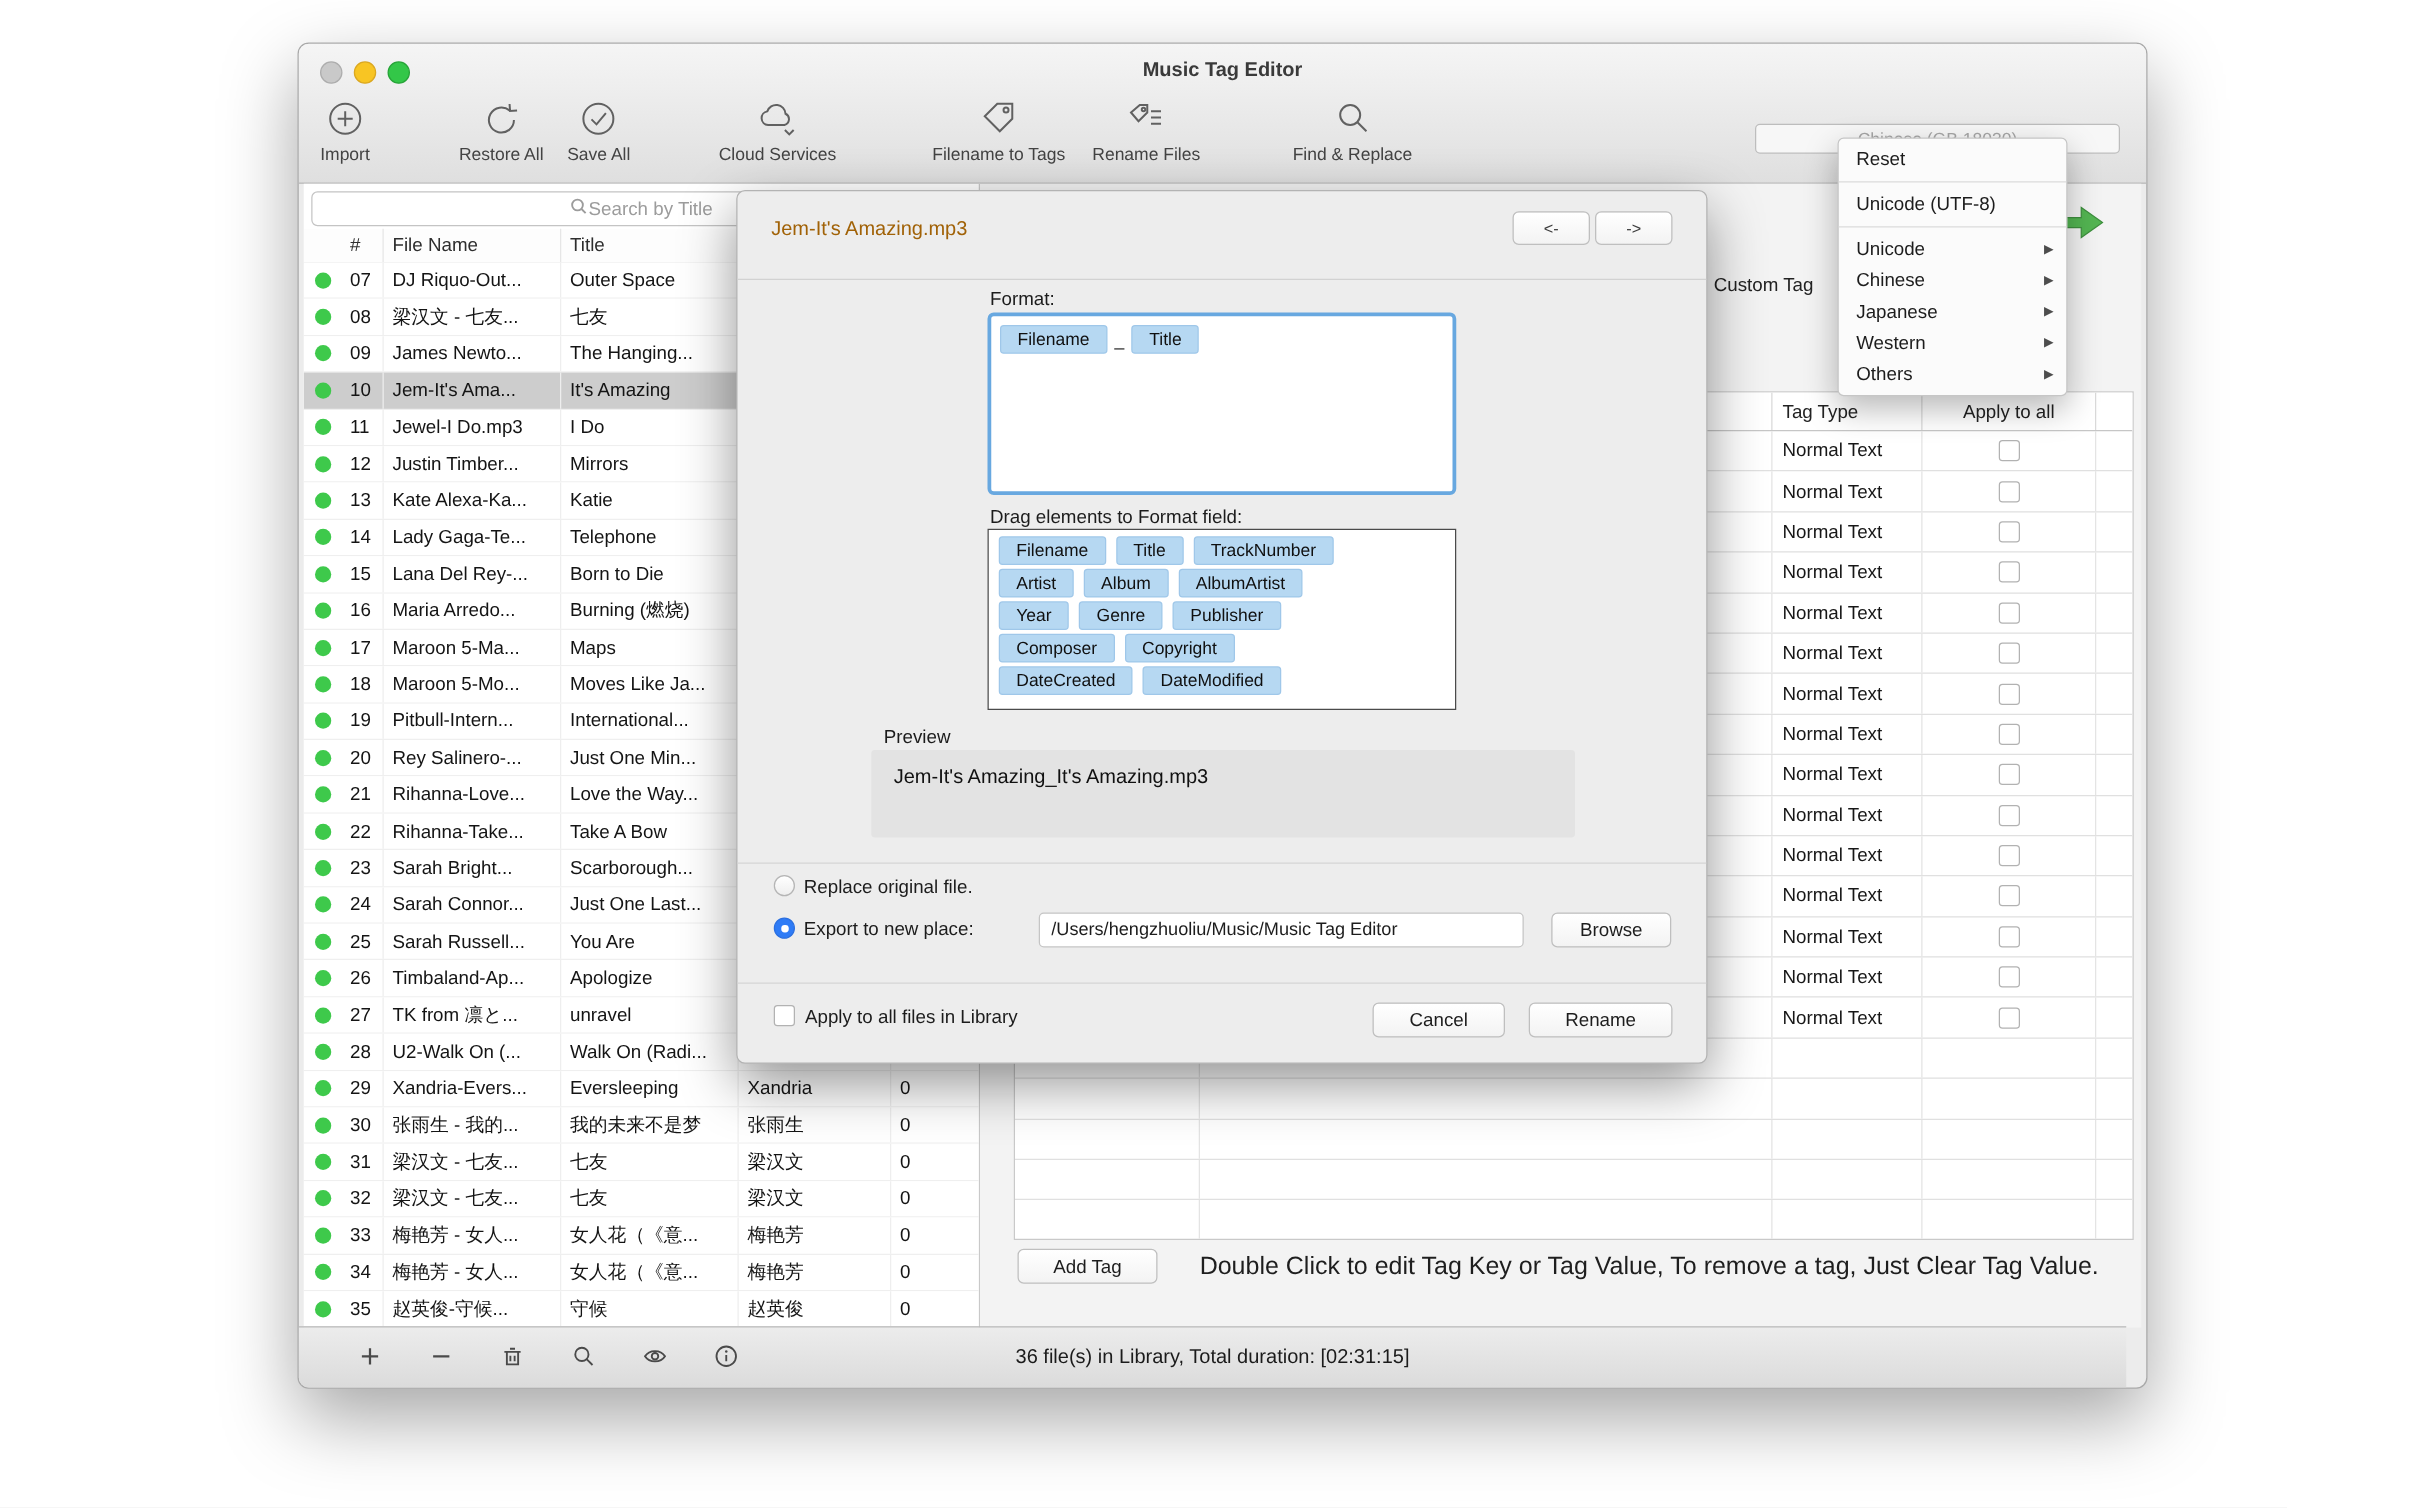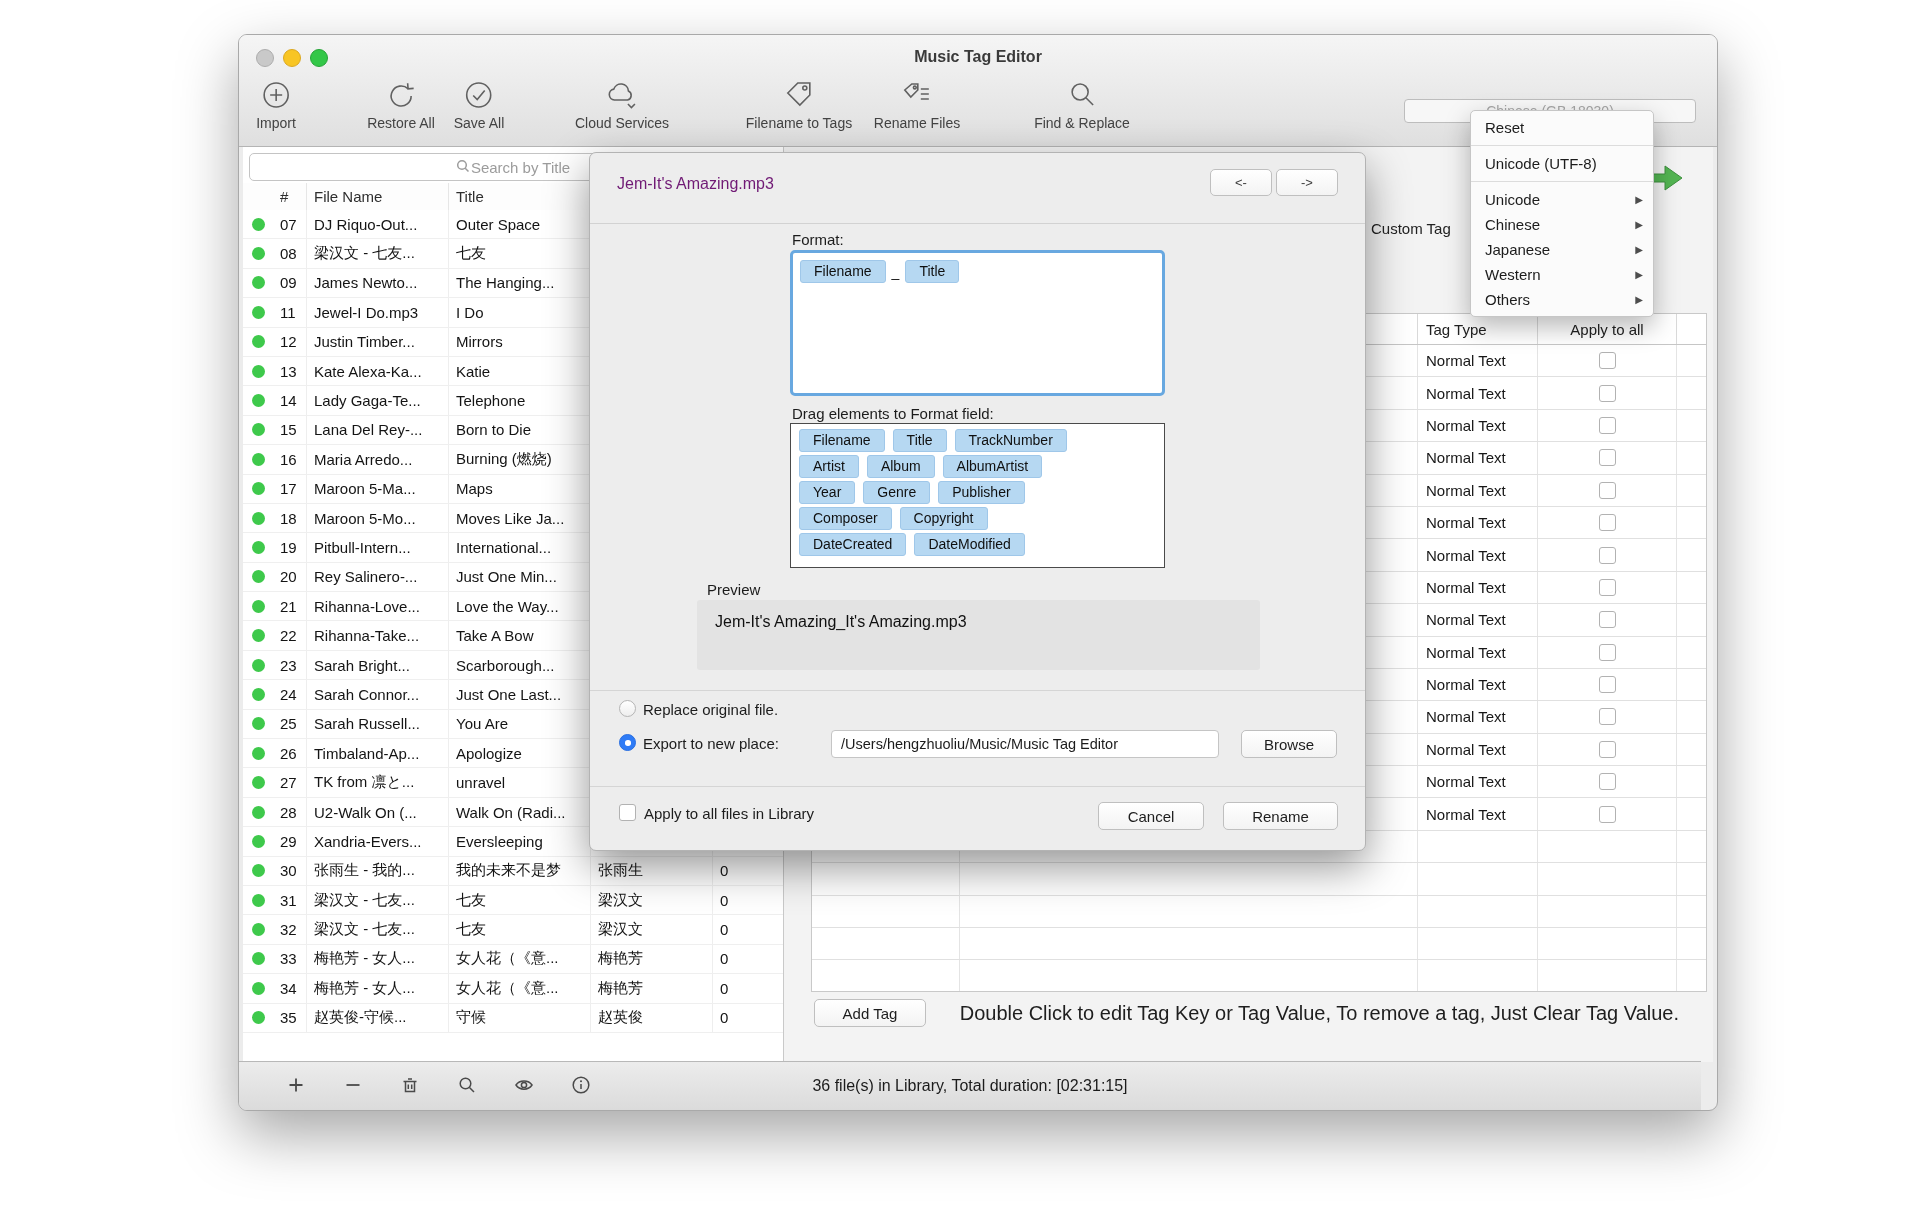--- a/index.html
+++ b/index.html
@@ -86,21 +86,21 @@
   .bb-icons{position:absolute;left:47px;top:13px;display:flex;gap:37px;}
   .bb-icons span{display:block;width:20px;height:20px;cursor:default;}
   .status-text{position:absolute;left:0;right:0;top:0;height:48px;line-height:48px;
     text-align:center;font-size:16px;color:#1b1b1b;}
   
   .dialog{position:absolute;left:350px;top:117px;width:775px;height:697px;
     background:#ededed;border:1px solid #b3b3b3;border-radius:7px;
     box-shadow:0 16px 44px rgba(0,0,0,.42);z-index:50;}
   .dlg-header{position:absolute;left:0;top:0;right:0;height:70px;
     border-bottom:1px solid #d2d2d2;}
-  .dlg-title{position:absolute;left:27px;top:22px;font-size:16px;color:#701a75;}
+  .dlg-title{position:absolute;left:27px;top:22px;font-size:16px;color:#a16207;}
   .btn{background:linear-gradient(#ffffff,#f3f3f3);border:1px solid #bfbfbf;
     border-radius:5px;font-size:15px;color:#1d1d1d;box-sizing:border-box;
     display:flex;align-items:center;justify-content:center;cursor:default;}
   .nav-btn{position:absolute;top:16px;width:62px;height:27px;font-size:13px;color:#3e3e3e;}
   .nav-back{left:620px;} .nav-fwd{left:686px;}
   .dlg-label{position:absolute;font-size:15px;color:#1c1c1c;}
   .format-box{position:absolute;left:200px;top:97px;width:375px;height:146px;
     background:#fff;border:3px solid #68a8e0;border-radius:5px;box-sizing:border-box;}
   .format-tokens{display:flex;align-items:center;gap:4px;padding:7px;flex-wrap:wrap;}
   .chip{background:#b6d8f2;border:1px solid #9fc7e9;border-radius:3px;
@@ -450,20 +450,30 @@
         <div class="frow">
           <div class="fc dotc">
             <div class="dot" style="width: 13px;"></div>
           </div>
           <div class="fc">09</div>
           <div class="fc">James Newto...</div>
           <div class="fc">The Hanging...</div>
           <div class="fc"></div>
           <div class="fc last"></div>
         </div>
+        <div class="frow selected">
+          <div class="fc dotc">
+            <div class="dot" style="width: 13px;"></div>
+          </div>
+          <div class="fc">10</div>
+          <div class="fc">Jem-It's Ama...</div>
+          <div class="fc">It's Amazing</div>
+          <div class="fc"></div>
+          <div class="fc last"></div>
+        </div>
         <div class="frow">
           <div class="fc dotc">
             <div class="dot" style="width: 13px;"></div>
           </div>
           <div class="fc">11</div>
           <div class="fc">Jewel-I Do.mp3</div>
           <div class="fc">I Do</div>
           <div class="fc"></div>
           <div class="fc last"></div>
         </div>

